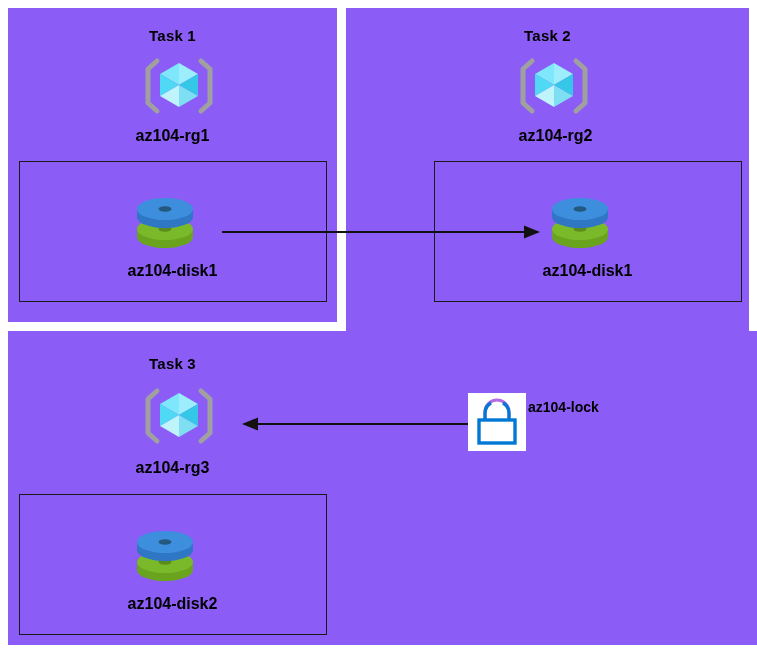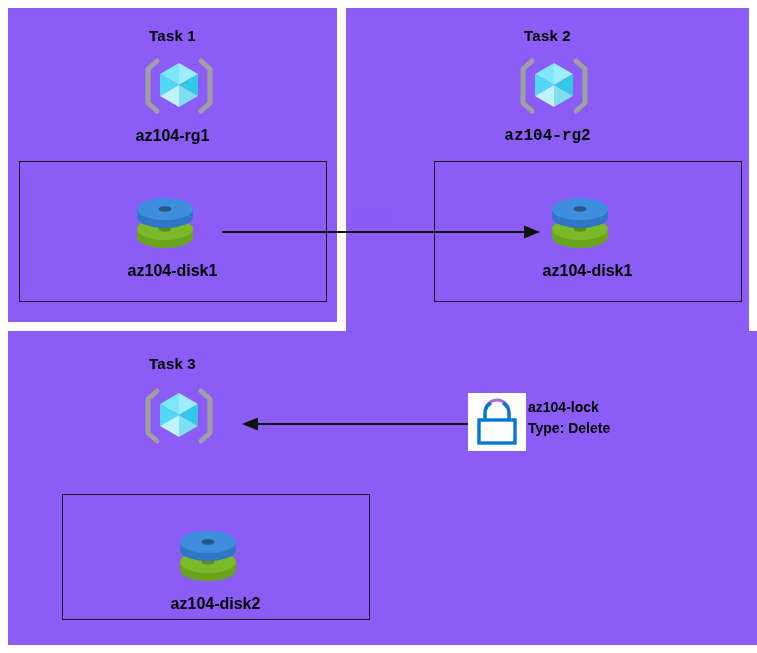--- a/index.html
+++ b/index.html
@@ -157,21 +157,21 @@
         <polygon points="34,6 53,17 34,28" fill="#9ceefc"></polygon>
         <polygon points="34,6 15,17 34,28" fill="#7fe7fb"></polygon>
         <polygon points="15,17 15,39 34,28" fill="#4fd9f5"></polygon>
         <polygon points="53,17 53,39 34,28" fill="#35c7e8"></polygon>
         <polygon points="15,39 34,50 34,28" fill="#bff4fd"></polygon>
         <polygon points="53,39 34,50 34,28" fill="#7fdff2"></polygon>
       </g>
     </svg>
   </div>
 
-  <div class="node-label" style="left:0; top:119px; width:403px;font-family:Liberation Mono, monospace;">az104-rg2</div>
+  <div class="node-label" style="left:8px; top:119px; width:403px;">az104-rg2</div>
 
   <div class="res-box" style="left:88px; top:153px; width:308px; height:141px;">
     <div class="disk-icon" style="left:109px; top:30px;">
       <svg viewBox="0 0 72 62" xmlns="http://www.w3.org/2000/svg">
         <ellipse cx="36" cy="45" rx="28" ry="11" fill="#6aa41f"></ellipse>
         <rect x="8" y="37" width="56" height="8" fill="#6aa41f"></rect>
         <ellipse cx="36" cy="37" rx="28" ry="11" fill="#7ab929"></ellipse>
         <ellipse cx="36" cy="37" rx="6.5" ry="2.8" fill="#5c8c1b"></ellipse>
         <ellipse cx="36" cy="25" rx="28" ry="11" fill="#2f76c4"></ellipse>
         <rect x="8" y="17" width="56" height="8" fill="#2f76c4"></rect>
@@ -194,22 +194,23 @@
         <polygon points="34,6 53,17 34,28" fill="#9ceefc"></polygon>
         <polygon points="34,6 15,17 34,28" fill="#7fe7fb"></polygon>
         <polygon points="15,17 15,39 34,28" fill="#4fd9f5"></polygon>
         <polygon points="53,17 53,39 34,28" fill="#35c7e8"></polygon>
         <polygon points="15,39 34,50 34,28" fill="#bff4fd"></polygon>
         <polygon points="53,39 34,50 34,28" fill="#7fdff2"></polygon>
       </g>
     </svg>
   </div>
 
-
-  <div class="res-box" style="left:11px; top:163px; width:308px; height:126px;margin-left:43px;">
+  <div class="node-label" style="left:0; top:128px; width:329px;">az104-rg3</div>
+
+  <div class="res-box" style="left:11px; top:163px; width:308px; height:141px;">
     <div class="disk-icon" style="left:109px; top:30px;">
       <svg viewBox="0 0 72 62" xmlns="http://www.w3.org/2000/svg">
         <ellipse cx="36" cy="45" rx="28" ry="11" fill="#6aa41f"></ellipse>
         <rect x="8" y="37" width="56" height="8" fill="#6aa41f"></rect>
         <ellipse cx="36" cy="37" rx="28" ry="11" fill="#7ab929"></ellipse>
         <ellipse cx="36" cy="37" rx="6.5" ry="2.8" fill="#5c8c1b"></ellipse>
         <ellipse cx="36" cy="25" rx="28" ry="11" fill="#2f76c4"></ellipse>
         <rect x="8" y="17" width="56" height="8" fill="#2f76c4"></rect>
         <ellipse cx="36" cy="17" rx="28" ry="11" fill="#3e8ede"></ellipse>
         <ellipse cx="36" cy="17" rx="6.5" ry="2.8" fill="#23587f"></ellipse>
@@ -224,21 +225,20 @@
       <path d="M17 28 L17 19 A12 12 0 0 1 41 19 L41 28" fill="none" stroke="#b46ae0" stroke-width="3.2"></path>
       <path d="M17 28 L17 21 A12 12 0 0 1 23 10" fill="none" stroke="#0078d4" stroke-width="3.2"></path>
       <path d="M41 28 L41 21 A12 12 0 0 0 35 10" fill="none" stroke="#0078d4" stroke-width="3.2"></path>
 
       <rect x="11" y="27" width="36" height="23" fill="#ffffff" stroke="#0078d4" stroke-width="3.4"></rect>
     </svg>
   </div>
 
   <div class="lock-text" style="left:520px; top:66px; width:210px;">
     <div>az104-lock</div>
-    <div>Type: Delete</div>
   </div>
 </div>
 
 <svg class="arrow-svg" style="left:0; top:0;" width="757" height="653" xmlns="http://www.w3.org/2000/svg">
   <line x1="222" y1="232" x2="524" y2="232" stroke="#111111" stroke-width="1.8"></line>
   <polygon points="524,225.5 540,232 524,238.5" fill="#111111"></polygon>
 </svg>
 
 <div class="move-label" style="left:353px; top:207px;">Move</div>
 

